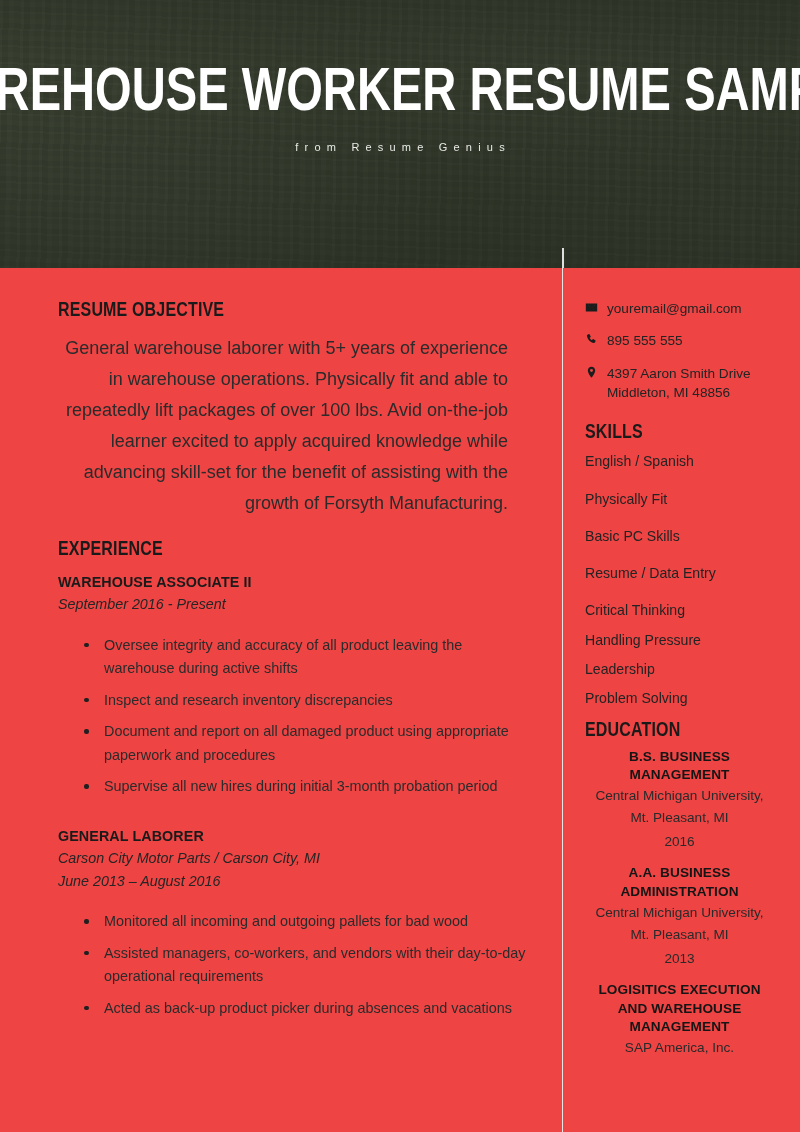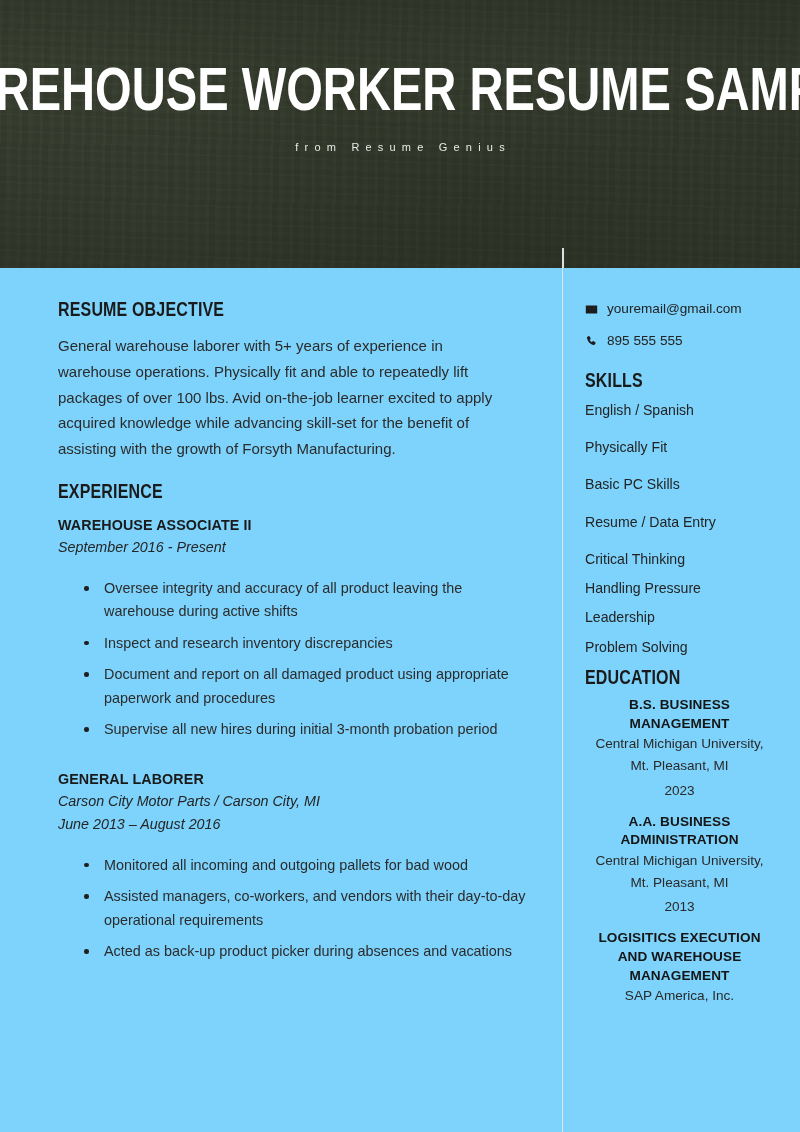--- a/index.html
+++ b/index.html
@@ -103,21 +103,21 @@
     text-indent: 6.2px;
     white-space: nowrap;
   }
 
   
   .content {
     position: relative;
     display: flex;
     width: 800px;
     height: 864px;
-    background: #7dd3fc;
+    background: #ef4444;
   }
 
   .col-divider {
     position: absolute;
     left: 562px;
     top: 0;
     width: 1px;
     height: 864px;
     background: #e4e4e4;
   }
@@ -141,24 +141,25 @@
     color: #1a1a1a;
     letter-spacing: 0.2px;
     transform: scaleX(0.80);
     transform-origin: left center;
     white-space: nowrap;
   }
 
   
   .objective-text {
     margin-top: 14px;
-    font-size: 15px;
+    font-size: 18px;
     line-height: 1.72;
     color: #2b2b2b;
     max-width: 450px;
+    text-align: right;
   }
 
   .heading-experience { margin-top: 19px; }
 
   .job { margin-top: 13px; }
   .job + .job { margin-top: 26px; }
 
   .job-title {
     font-size: 14.3px;
     font-weight: 700;
@@ -202,21 +203,21 @@
     background: #1f1f1f;
   }
 
   
   .contact-list {
     list-style: none;
   }
 
   .contact-row {
     display: flex;
-    align-items: center;
+    align-items: flex-start;
     margin-bottom: 13px;
   }
 
   .contact-icon {
     flex: 0 0 22px;
     width: 22px;
     padding-top: 2px;
     display: flex;
     align-items: flex-start;
     justify-content: flex-start;
@@ -333,20 +334,31 @@
 
         <li class="contact-row">
           <span class="contact-icon">
             <svg width="13" height="13" viewBox="0 0 16 16" aria-hidden="true">
               <path d="M4.3 1.5c.5-.3 1.1-.1 1.4.4l1.2 2c.3.5.2 1.1-.3 1.4l-.9.6c.5 1.3 1.6 2.4 2.9 3l.6-.9c.3-.5.9-.6 1.4-.3l2 1.2c.5.3.7.9.4 1.4l-.7 1.2c-.3.5-.9.8-1.5.7C6.9 11.6 3.2 8 2.4 3.6c-.1-.6.1-1.2.7-1.5l1.2-.6z"></path>
             </svg>
           </span>
           <span class="contact-text">895 555 555</span>
         </li>
 
+        <li class="contact-row">
+          <span class="contact-icon">
+            <svg width="13" height="13" viewBox="0 0 16 16" aria-hidden="true">
+              <path d="M8 1C5.5 1 3.5 3 3.5 5.5c0 3.3 4 8.3 4.2 8.5.2.2.5.2.6 0 .2-.2 4.2-5.2 4.2-8.5C12.5 3 10.5 1 8 1zm0 6.3a1.8 1.8 0 110-3.6 1.8 1.8 0 010 3.6z"></path>
+            </svg>
+          </span>
+          <span class="contact-text">
+            <span>4397 Aaron Smith Drive</span><br>
+            <span>Middleton, MI 48856</span>
+          </span>
+        </li>
 
 
       </ul>
 
       <div class="section-heading heading-skills">SKILLS</div>
 
       <ul class="skills-list">
         <li>English / Spanish</li>
         <li>Physically Fit</li>
         <li>Basic PC Skills</li>
@@ -360,21 +372,21 @@
       <div class="section-heading heading-education">EDUCATION</div>
 
       <ul class="edu-list">
 
         <li class="edu-item">
           <div class="edu-degree">B.S. BUSINESS MANAGEMENT</div>
           <div class="edu-school">
             <span>Central Michigan University,</span><br>
             <span>Mt. Pleasant, MI</span>
           </div>
-          <div class="edu-year">2023</div>
+          <div class="edu-year">2016</div>
         </li>
 
         <li class="edu-item">
           <div class="edu-degree">A.A. BUSINESS ADMINISTRATION</div>
           <div class="edu-school">
             <span>Central Michigan University,</span><br>
             <span>Mt. Pleasant, MI</span>
           </div>
           <div class="edu-year">2013</div>
         </li>

